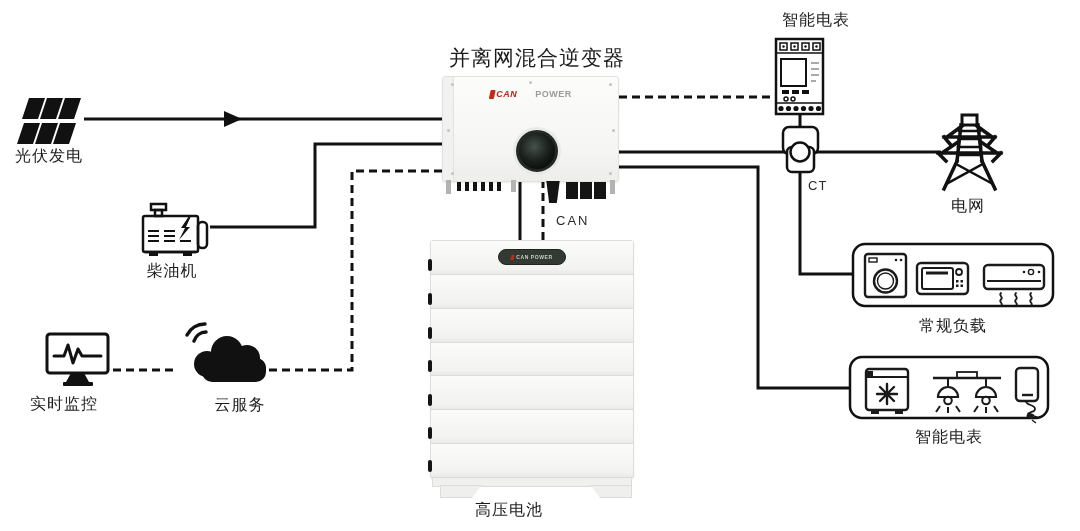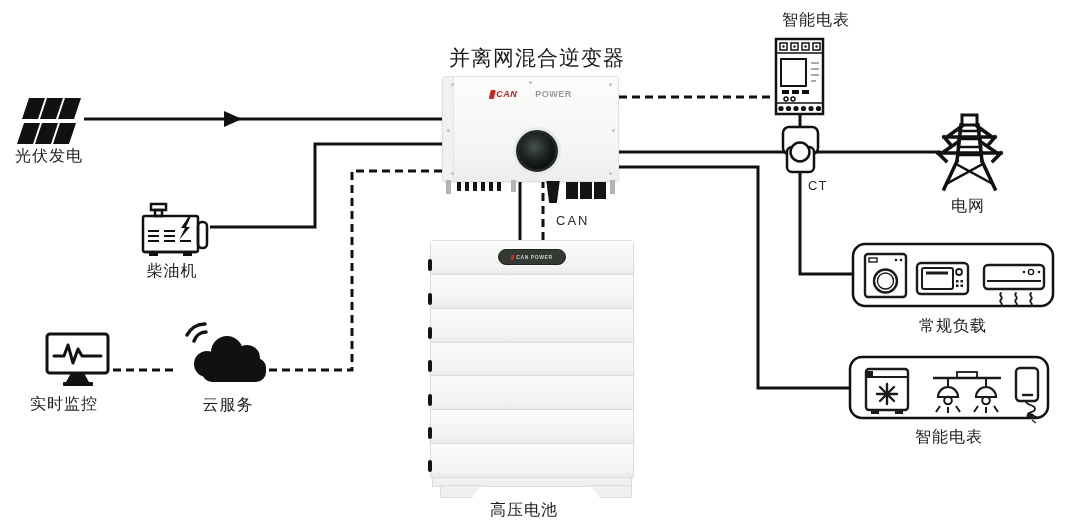--- a/index.html
+++ b/index.html
@@ -290,18 +290,18 @@
   <div class="bat-foot foot-l"></div>
   <div class="bat-foot foot-r"></div>
 
   <div class="lbl ctr" style="left:537px;top:44px;font-size:21px">并离网混合逆变器</div>
   <div class="lbl ctr" style="left:816px;top:10px">智能电表</div>
   <div class="lbl small" style="left:808px;top:178px;letter-spacing:1px">CT</div>
   <div class="lbl ctr" style="left:968px;top:196px">电网</div>
   <div class="lbl" style="left:15px;top:146px">光伏发电</div>
   <div class="lbl ctr" style="left:172px;top:261px">柴油机</div>
   <div class="lbl ctr" style="left:64px;top:394px">实时监控</div>
-  <div class="lbl ctr" style="left:228px;top:395px">云服务</div>
+  <div class="lbl ctr" style="left:240px;top:395px">云服务</div>
   <div class="lbl small" style="left:556px;top:213px">CAN</div>
-  <div class="lbl ctr" style="left:524px;top:500px">高压电池</div>
+  <div class="lbl ctr" style="left:509px;top:500px">高压电池</div>
   <div class="lbl ctr" style="left:953px;top:316px">常规负载</div>
   <div class="lbl ctr" style="left:949px;top:427px">智能电表</div>
 </div>
 
 </body></html>

